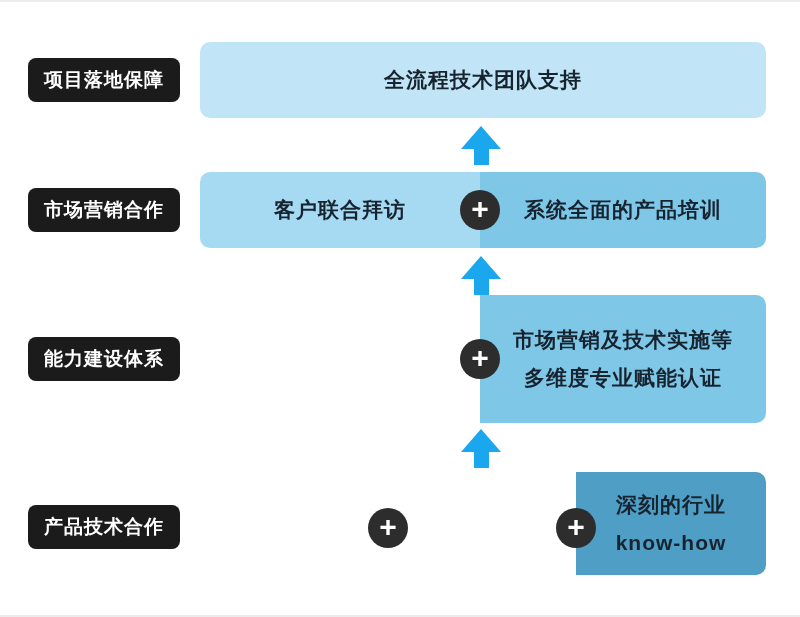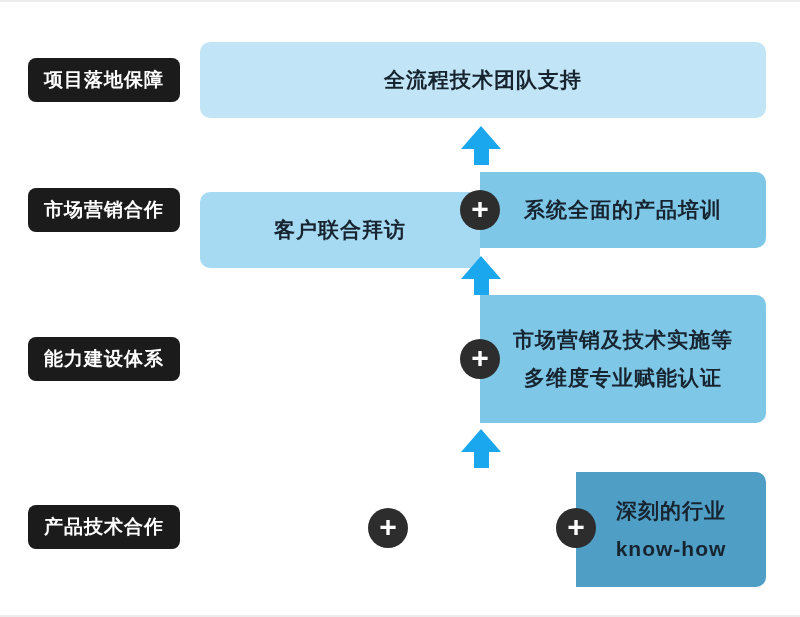--- a/index.html
+++ b/index.html
@@ -39,21 +39,21 @@
     justify-content: center;
     text-align: center;
     font-size: 21px;
     font-weight: bold;
     color: var(--text, #17242f);
     white-space: pre-line;
     line-height: 1.8;
     letter-spacing: 1px;
   }
   .r-all   { border-radius: 10px; }
-  .r-left  { border-radius: 10px 0 0 10px; margin-top: 20px; }
+  .r-left  { border-radius: 10px 0 0 10px; }
   .r-right { border-radius: 0 10px 10px 0; }
   .r-none  { border-radius: 0; }
 
   .plus-badge {
     position: absolute;
     width: 40px;
     height: 40px;
     border-radius: 50%;
     background: var(--plus-bg, #2d2d2d);
     color: var(--plus-fg, #ffffff);
@@ -99,21 +99,21 @@
   
   .lbl-3 { top: 335px; }
   .box-3-0 { left: 200px; top: 293px; width: 280px; height: 128px; }
   .box-3-1 { left: 480px; top: 293px; width: 286px; height: 128px; }
   .plus-3 { left: 480px; top: 357px; }
   .arrow-3 { top: 427px; }
   
   .lbl-4 { top: 503px; }
   .box-4-0 { left: 200px; top: 470px; width: 188px; height: 113px; }
   .box-4-1 { left: 388px; top: 470px; width: 188px; height: 113px; }
-  .box-4-2 { left: 576px; top: 470px; width: 190px; height: 115px; }
+  .box-4-2 { left: 576px; top: 470px; width: 190px; height: 103px; }
   .plus-4a { left: 388px; top: 526px; }
   .plus-4b { left: 576px; top: 526px; }
 </style>
 </head>
 <body>
 
 <div class="canvas">
 
   <div class="row-label lbl-1">项目落地保障</div>
   <div class="box box-1-0 r-all" style="background: rgb(193, 229, 246);">全流程技术团队支持</div>

